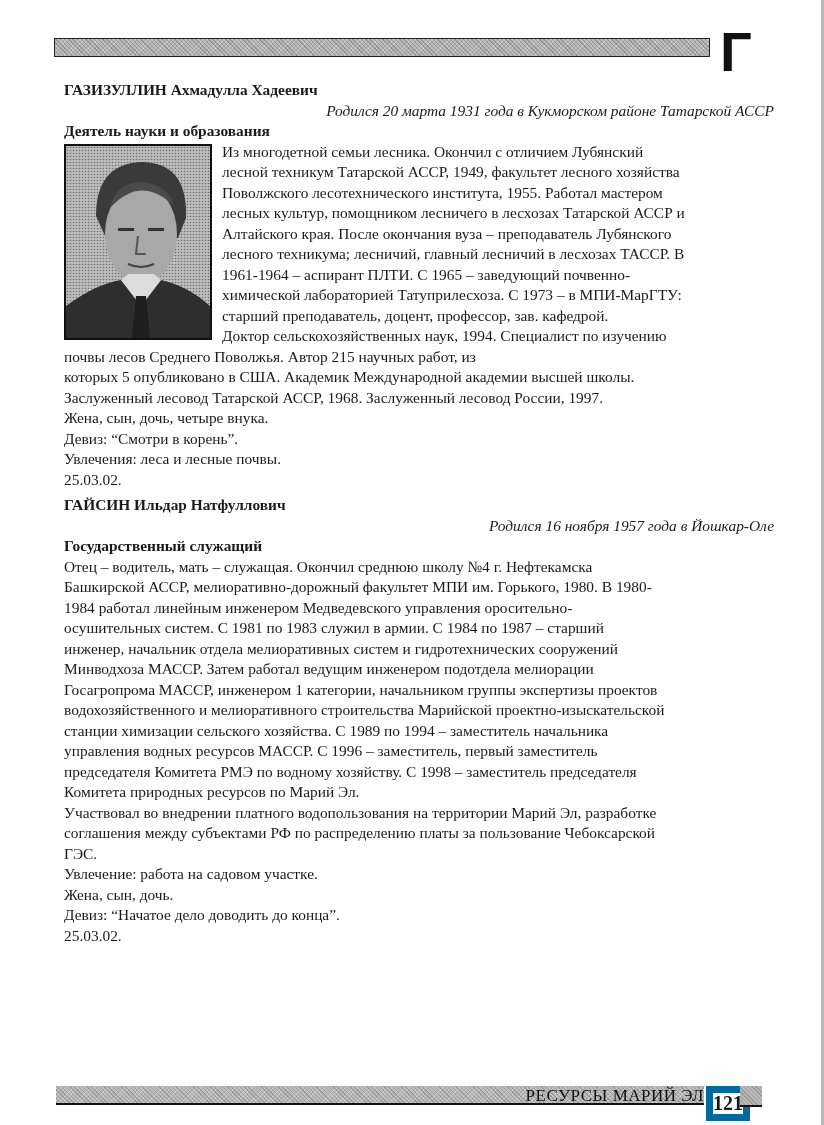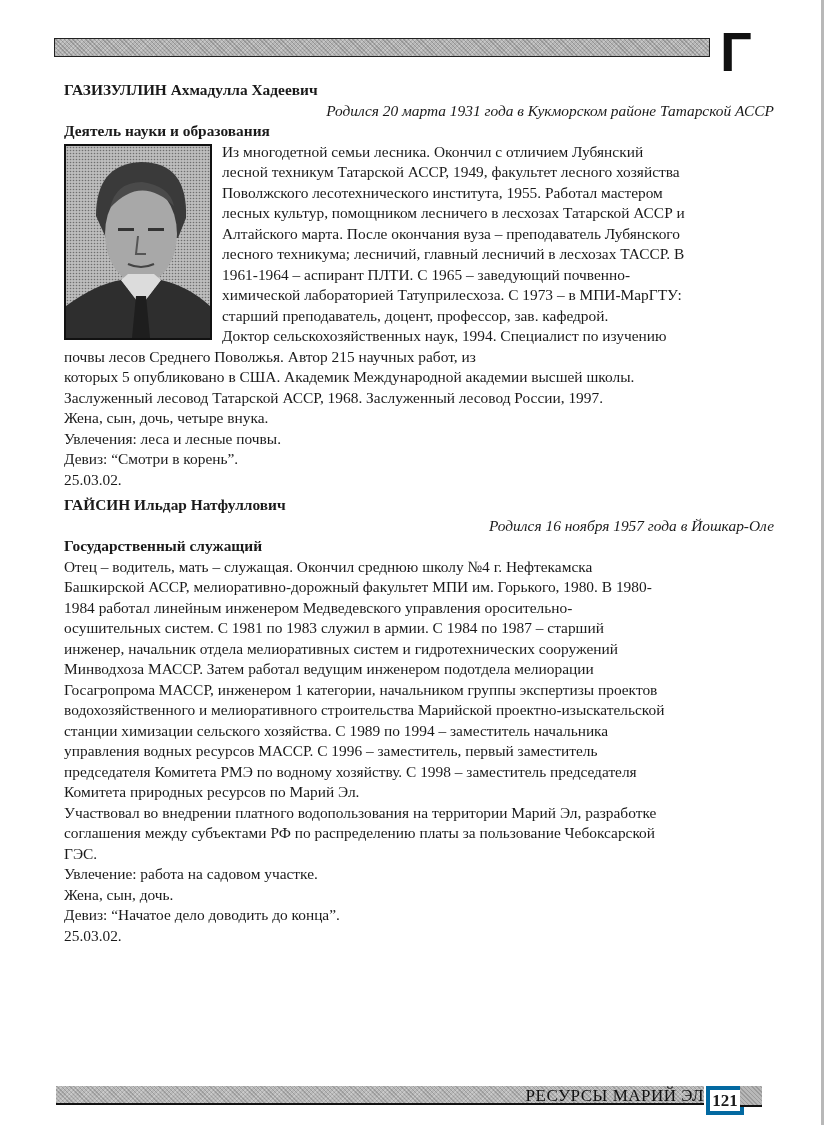--- a/index.html
+++ b/index.html
@@ -33,22 +33,22 @@
     background-image:
       repeating-linear-gradient(45deg, rgba(0,0,0,0.16) 0 1px, transparent 1px 3px),
       repeating-linear-gradient(-45deg, rgba(255,255,255,0.25) 0 1px, transparent 1px 3px);
     border-bottom: 2px solid #111;
   }
   .footer-title {
     position: absolute; left: 0; right: 0; top: 0; text-align: right;
     font-family: "Liberation Serif", serif; font-size: 17px; line-height: 19px; letter-spacing: 0.5px; color: #111;
   }
   .page-num {
-    position: absolute; left: 706px; top: 1086px; width: 30px; height: 21px; font-size: 17px; font-weight: bold;
-    line-height: 21px; text-align: center; border: 4px solid #0369a1; border-radius: 0; background: #fff;
+    position: absolute; left: 706px; top: 1086px; width: 30px; height: 21px; font-size: 20px; font-weight: bold;
+    line-height: 21px; text-align: center; border: 7px solid #0369a1; border-radius: 0; background: #fff;
   }
   .footer-band-end {
     position: absolute; left: 740px; top: 1086px; width: 22px; height: 19px;
     background-color: #b8b8b8;
     background-image: repeating-linear-gradient(45deg, rgba(0,0,0,0.16) 0 1px, transparent 1px 3px);
     border-bottom: 2px solid #111;
   }
   .right-edge { position: absolute; right: 0; top: 0; width: 3px; height: 1125px; background: #333; opacity: 0.35; }
 </style>
 </head>
@@ -82,33 +82,33 @@
       <path d="M0 192 L0 160 Q30 138 55 134 L75 160 L95 134 Q122 140 144 160 L144 192 Z" fill="#2e2e2e"></path>
       <path d="M55 134 L75 160 L95 134 L88 128 L62 128 Z" fill="#dcdcdc"></path>
       <path d="M70 150 L80 150 L84 192 L66 192 Z" fill="#1e1e1e"></path>
     </svg>
   </div>
   <div class="para">
     <div>Из многодетной семьи лесника. Окончил с отличием Лубянский</div>
     <div>лесной техникум Татарской АССР, 1949, факультет лесного хозяйства</div>
     <div>Поволжского лесотехнического института, 1955. Работал мастером</div>
     <div>лесных культур, помощником лесничего в лесхозах Татарской АССР и</div>
-    <div>Алтайского марта. После окончания вуза – преподаватель Лубянского</div>
+    <div>Алтайского края. После окончания вуза – преподаватель Лубянского</div>
     <div>лесного техникума; лесничий, главный лесничий в лесхозах ТАССР. В</div>
     <div>1961-1964 – аспирант ПЛТИ. С 1965 – заведующий почвенно-</div>
     <div>химической лабораторией Татуприлесхоза. С 1973 – в МПИ-МарГТУ:</div>
     <div>старший преподаватель, доцент, профессор, зав. кафедрой.</div>
     <div>Доктор сельскохозяйственных наук, 1994. Специалист по изучению</div>
     <div>почвы лесов Среднего Поволжья. Автор 215 научных работ, из</div>
     <div style="clear:both;">которых 5 опубликовано в США. Академик Международной академии высшей школы.</div>
     <div>Заслуженный лесовод Татарской АССР, 1968. Заслуженный лесовод России, 1997.</div>
   </div>
   <div>Жена, сын, дочь, четыре внука.</div>
+  <div>Девиз: “Смотри в корень”.</div>
   <div>Увлечения: леса и лесные почвы.</div>
-  <div>Девиз: “Смотри в корень”.</div>
   <div>25.03.02.</div>
 </div>
 
 <div class="entry" style="top:495px;">
   <div class="name">ГАЙСИН Ильдар Натфуллович</div>
   <div class="born">Родился 16 ноября 1957 года в Йошкар-Оле</div>
   <div class="prof">Государственный служащий</div>
   <div class="para">
     <div>Отец – водитель, мать – служащая. Окончил среднюю школу №4 г. Нефтекамска</div>
     <div>Башкирской АССР, мелиоративно-дорожный факультет МПИ им. Горького, 1980. В 1980-</div>

